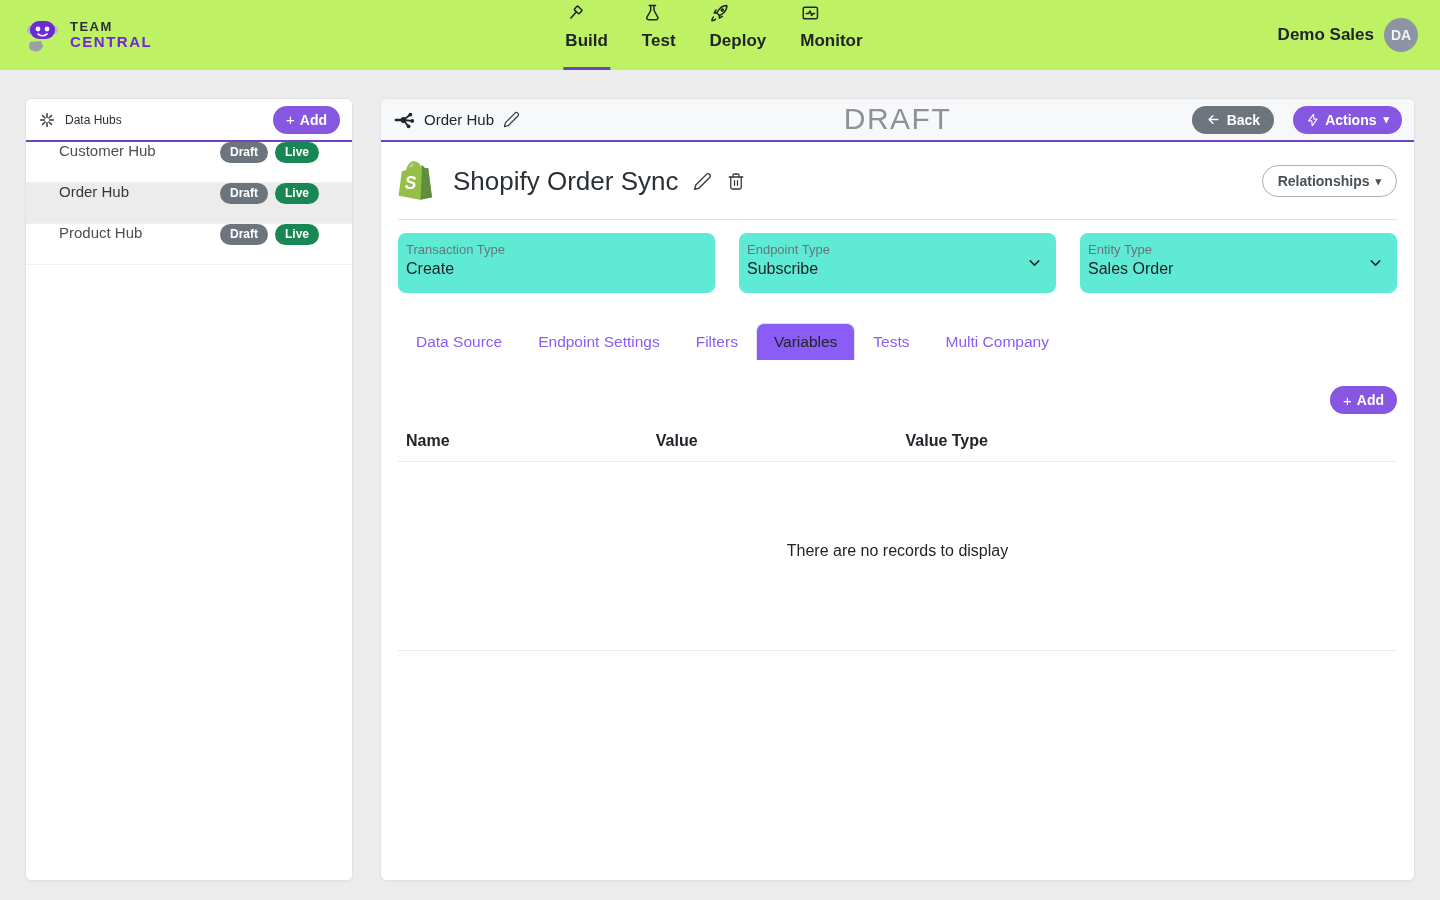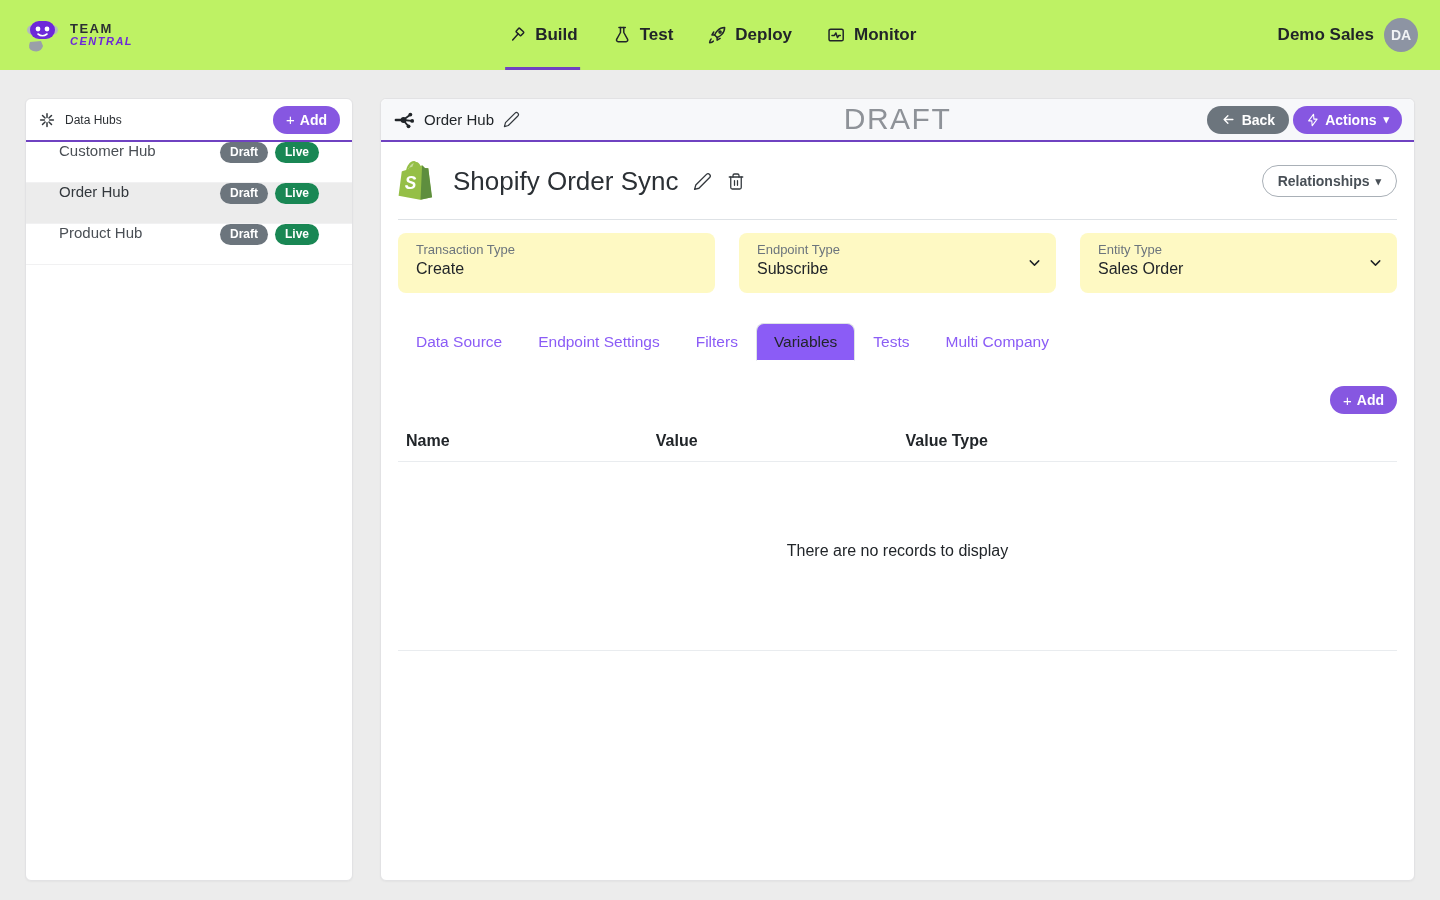--- a/index.html
+++ b/index.html
@@ -14,31 +14,31 @@
 
   
   .navbar {
     position: absolute; top: 0; left: 0; width: 1440px; height: 70px;
     background: #bef264; display: flex; align-items: center;
     padding: 0 22px;
   }
   .brand { display: flex; align-items: center; gap: 8px; }
   .brand-text { display: flex; flex-direction: column; line-height: 1.05; }
   .brand-top { font-size: 13px; font-weight: bold; letter-spacing: 1.5px; color: #2b2f33; }
-  .brand-bottom { font-size: 11px; font-weight: bold; letter-spacing: 1.5px; color: #6d28d9; font-style: italic; }
+  .brand-bottom { font-size: 15px; font-weight: bold; letter-spacing: 1.5px; color: #6d28d9; }
 
   .nav-center {
     position: absolute; left: 50%; transform: translateX(-52%);
     top: 0; height: 70px; display: flex; align-items: stretch; gap: 30px;
   }
   .nav-item {
-    display: flex; align-items: center; gap: 8px;
+    display: flex; gap: 8px;
     font-size: 17px; font-weight: bold; color: #212529;
     border-bottom: 3px solid transparent; border-top: 3px solid transparent;
-    cursor: pointer; padding: 0 2px;
+    cursor: pointer; padding: 0 2px; flex-direction: column;
   }
   .nav-item.active { border-bottom-color: #6f42c1; }
   .nav-item svg { width: 20px; height: 20px; }
 
   .nav-right { margin-left: auto; display: flex; align-items: center; gap: 10px; }
   .user-name { font-size: 17px; font-weight: bold; color: #212529; }
   .avatar {
     width: 34px; height: 34px; border-radius: 50%;
     background: #8d94a3; color: #f1f3f5;
     display: flex; align-items: center; justify-content: center;
@@ -89,21 +89,21 @@
     height: 43px; background: #f7f8fa;
     border-bottom: 2px solid #6f42c1; border-radius: 6px 6px 0 0;
     display: flex; align-items: center; padding: 0 12px; position: relative;
   }
   .main-header-left { display: flex; align-items: center; gap: 9px; }
   .main-hub-name { font-size: 15px; color: #212529; }
   .draft-watermark {
     position: absolute; left: 50%; top: 50%; transform: translate(-50%, -52%);
     font-size: 30px; color: #8e9298; letter-spacing: 1.5px;
   }
-  .main-header-right { margin-left: auto; display: flex; align-items: flex-end; gap: 4px; }
+  .main-header-right { margin-left: auto; display: flex; align-items: flex-end; gap: 19px; }
   .back-btn {
     display: inline-flex; align-items: center; gap: 6px;
     background: #6c757d; color: #fff; border: none; cursor: pointer;
     border-radius: 999px; padding: 6px 14px;
     font-size: 14px; font-weight: bold; font-family: inherit;
   }
   .caret { display: inline-block; font-size: 11px; line-height: 1; margin-left: 2px; }
 
   
   .main-body { padding: 0 17px; }
@@ -114,22 +114,22 @@
   .relationships-btn {
     margin-left: auto; display: inline-flex; align-items: center; gap: 4px;
     background: transparent; border: 1px solid #a9b0b7; cursor: pointer;
     color: #495057; border-radius: 999px; padding: 7px 15px;
     font-size: 14px; font-weight: bold; font-family: inherit;
   }
   .title-divider { border: none; border-top: 1px solid #dee2e6; margin-top: 18px; }
 
   .fields-row { margin-top: 13px; display: flex; gap: 24px; }
   .field {
-    flex: 1; height: 60px; background: #fef9c3; border-radius: 8px;
-    padding: 9px 18px; position: relative; cursor: default;
+    flex: 1; height: 60px; background: #5eead4; border-radius: 8px;
+    padding: 9px 8px; position: relative; cursor: default;
   }
   .field.select { cursor: pointer; }
   .field-label { font-size: 13px; color: #6c757d; }
   .field-value { font-size: 16px; color: #212529; margin-top: 3px; }
   .field-chevron { position: absolute; right: 13px; top: 50%; transform: translateY(-50%); }
 
   .tabs-row { margin-top: 30px; display: flex; align-items: flex-end; }
   .tab {
     padding: 9px 17px; font-size: 15.5px; color: #8b5cf6; cursor: pointer;
     border: 1px solid transparent; border-radius: 8px 8px 0 0; font-weight: 500;

